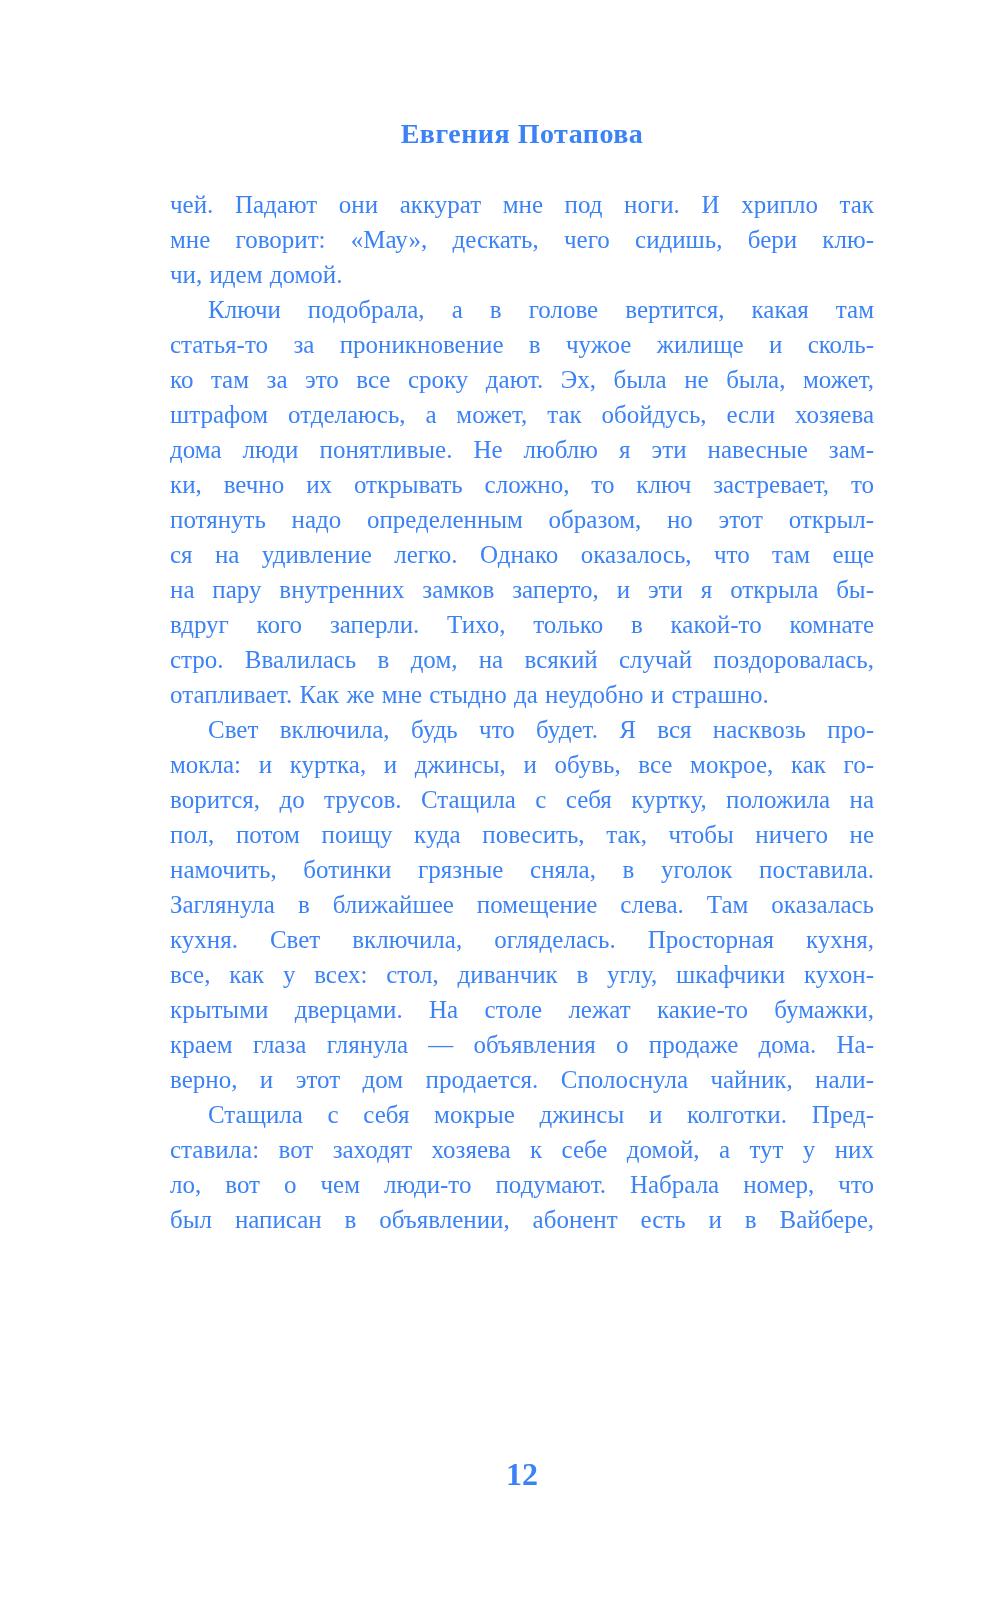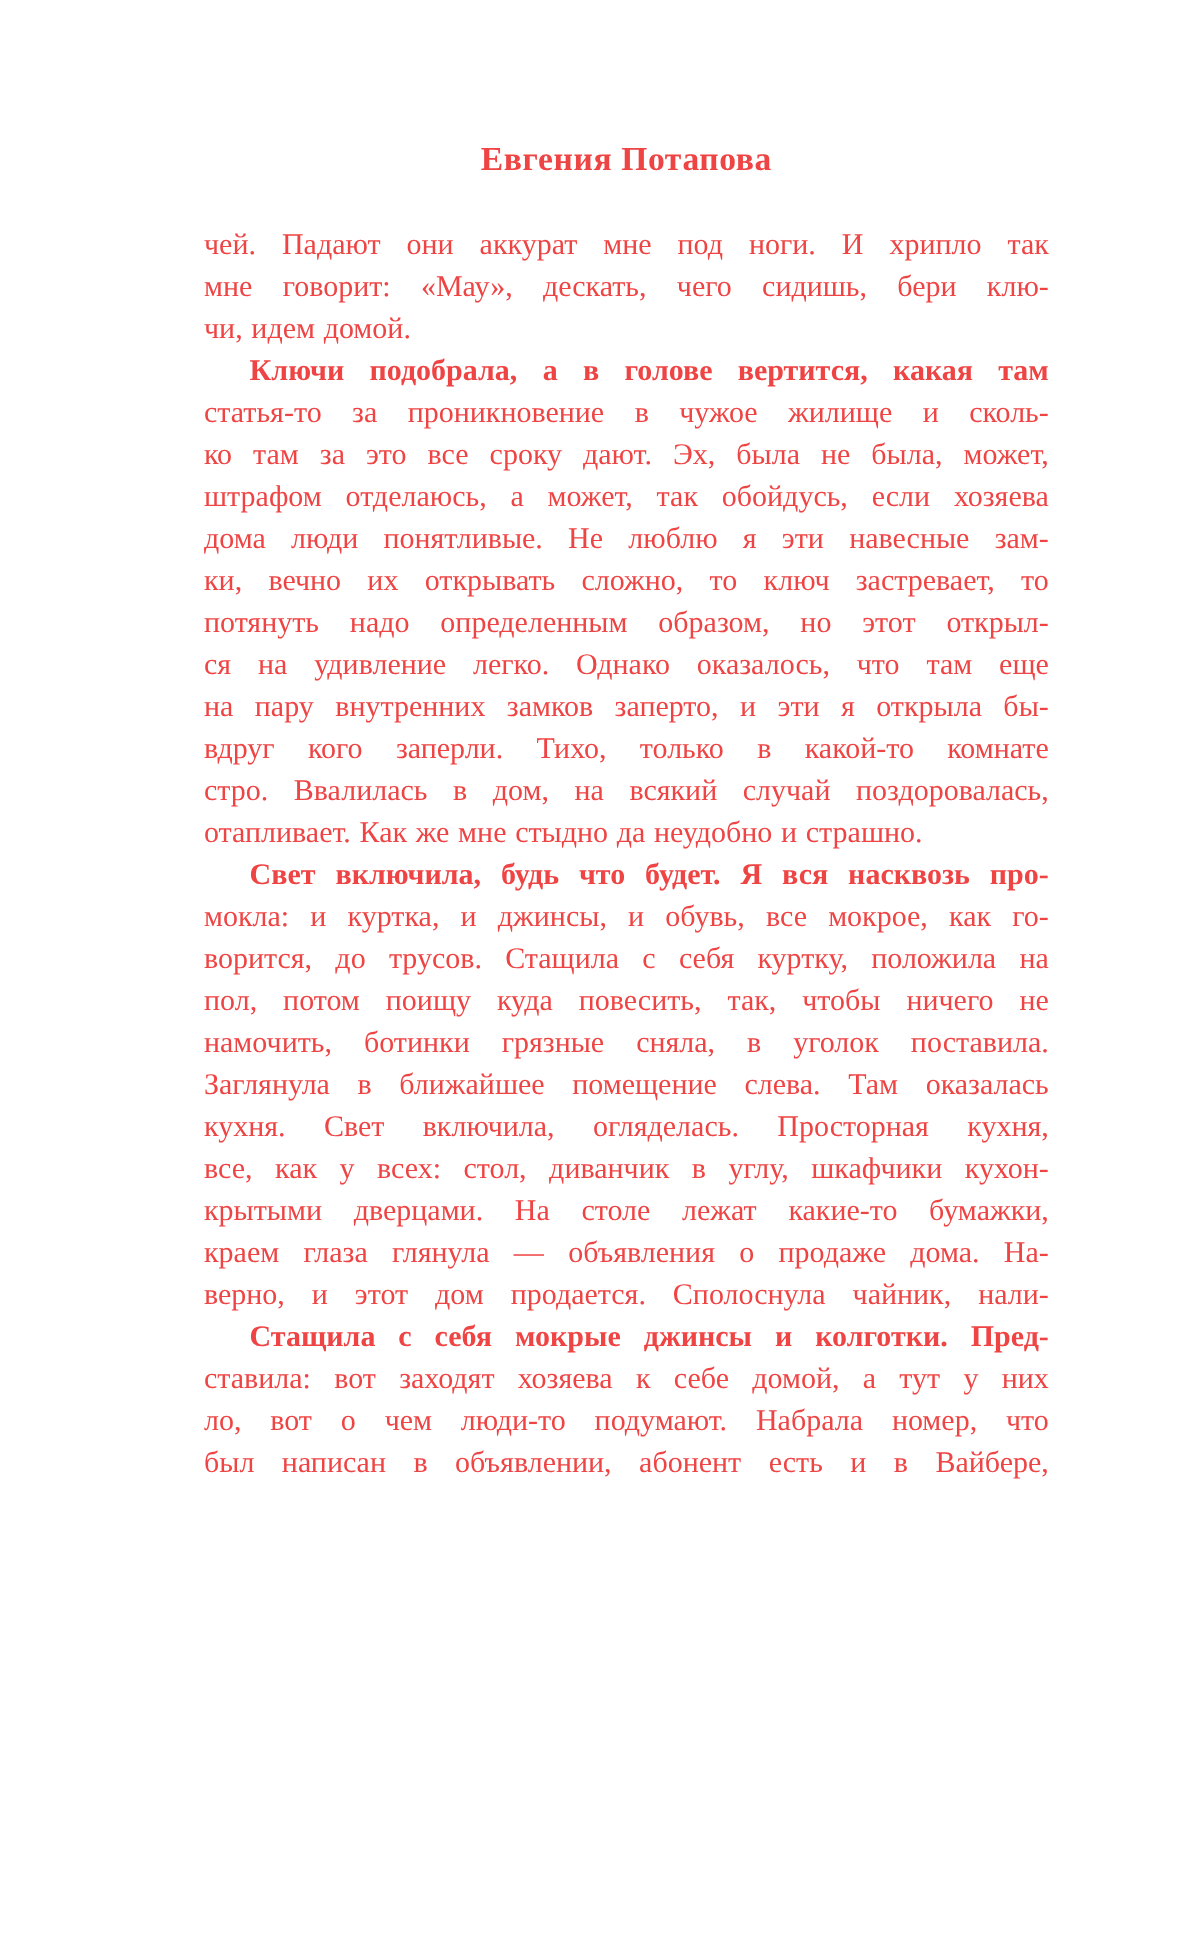--- a/index.html
+++ b/index.html
@@ -5,21 +5,21 @@
   html, body {
     margin: 0;
     padding: 0;
     background: #ffffff;
   }
   .page {
     position: relative;
     width: 1000px;
     height: 1616px;
     background: #ffffff;
-    color: #ef4444;
+    color: #3b82f6;
     font-family: "Liberation Serif", serif;
     overflow: hidden;
   }
   .running-head {
     position: absolute;
     top: 116px;
     left: 170px;
     width: 704px;
     text-align: center;
     font-weight: bold;
@@ -40,21 +40,20 @@
     overflow: hidden;
     text-align: justify;
     text-align-last: justify;
     word-spacing: 1px;
   }
   .ln.pe {
     text-align-last: left;
   }
   .ln.in {
     text-indent: 38px;
-    font-weight: bold;
   }
   .folio {
     position: absolute;
     top: 1453px;
     left: 170px;
     width: 704px;
     text-align: center;
     font-size: 32px;
     font-weight: bold;
     line-height: 42px;
@@ -93,14 +92,15 @@
     <div class="ln">все, как у всех: стол, диванчик в углу, шкафчики кухон-</div>
     <div class="ln">крытыми дверцами. На столе лежат какие-то бумажки,</div>
     <div class="ln">краем глаза глянула — объявления о продаже дома. На-</div>
     <div class="ln">верно, и этот дом продается. Сполоснула чайник, нали-</div>
     <div class="ln in">Стащила с себя мокрые джинсы и колготки. Пред-</div>
     <div class="ln">ставила: вот заходят хозяева к себе домой, а тут у них</div>
     <div class="ln">ло, вот о чем люди-то подумают. Набрала номер, что</div>
     <div class="ln">был написан в объявлении, абонент есть и в Вайбере,</div>
   </div>
 
+  <div class="folio">12</div>
 
 </div>
 
 </body></html>

